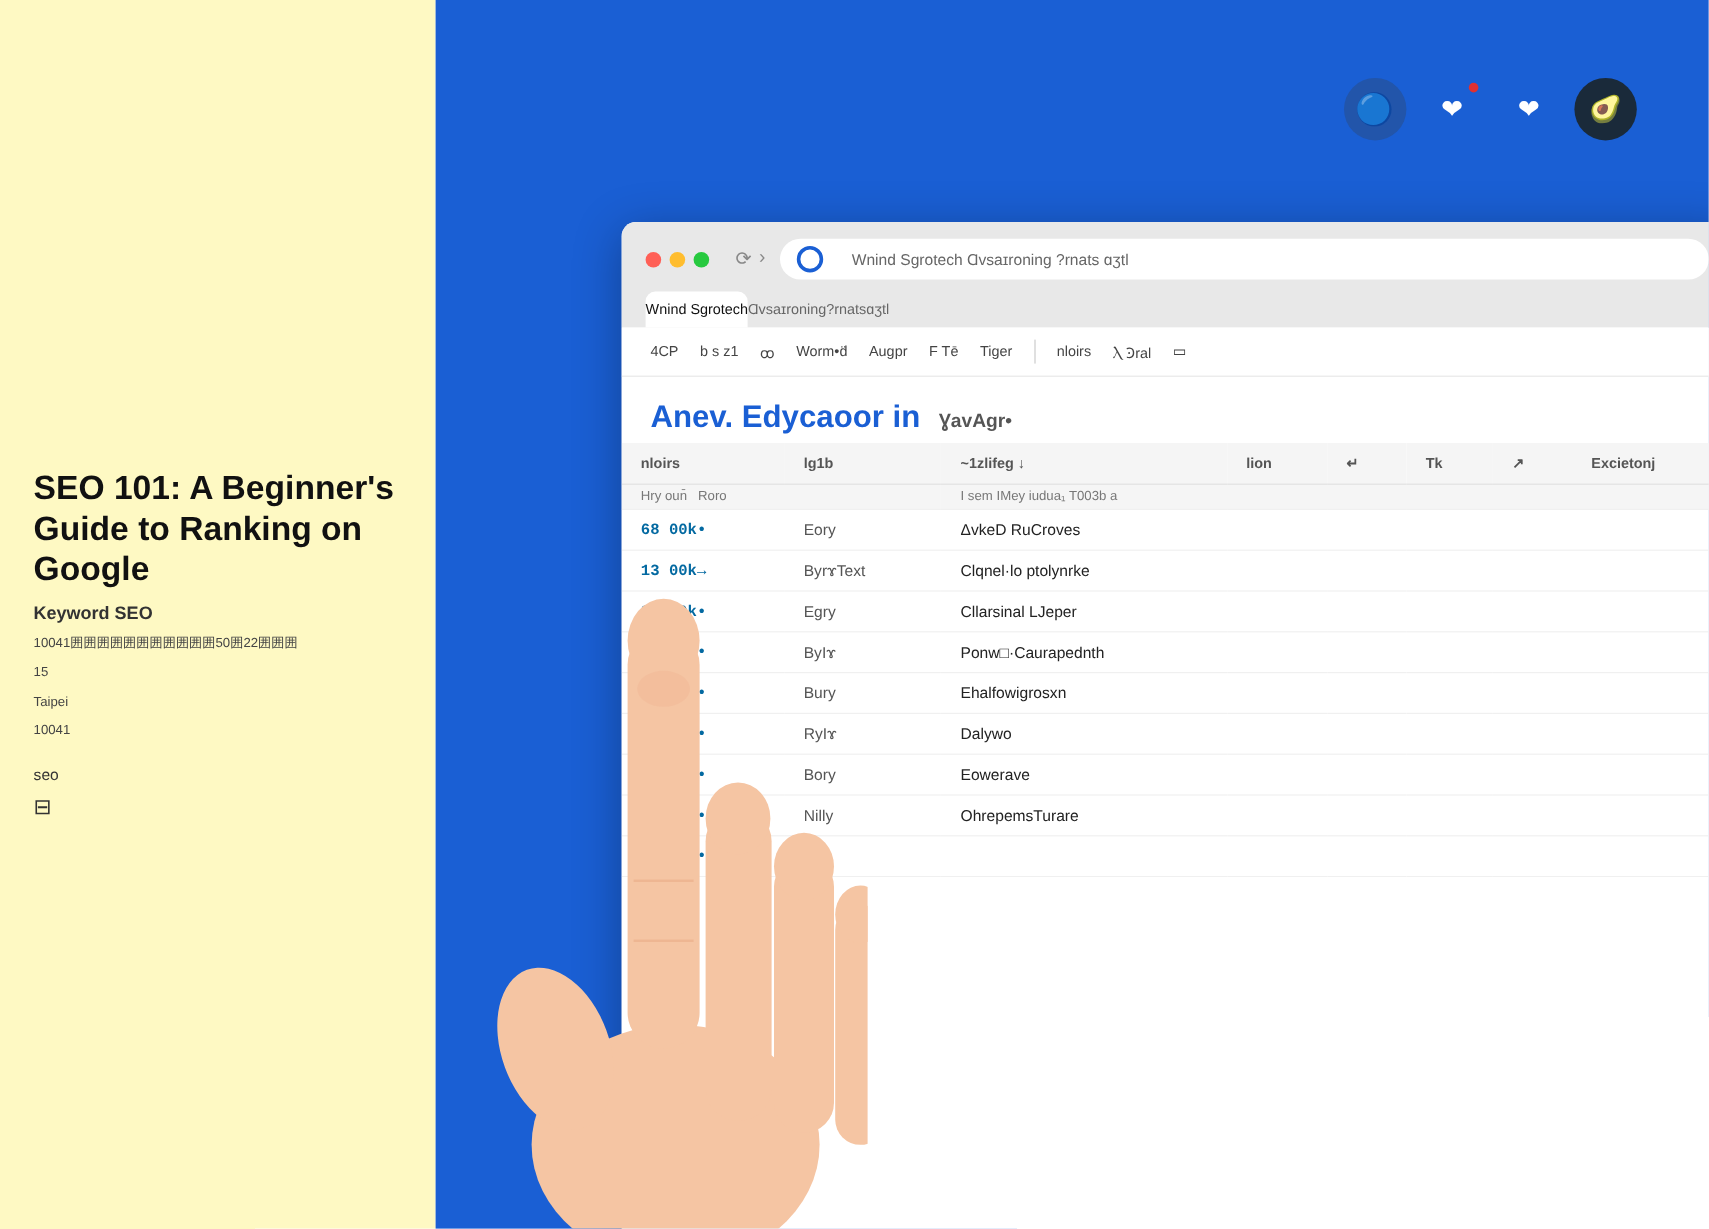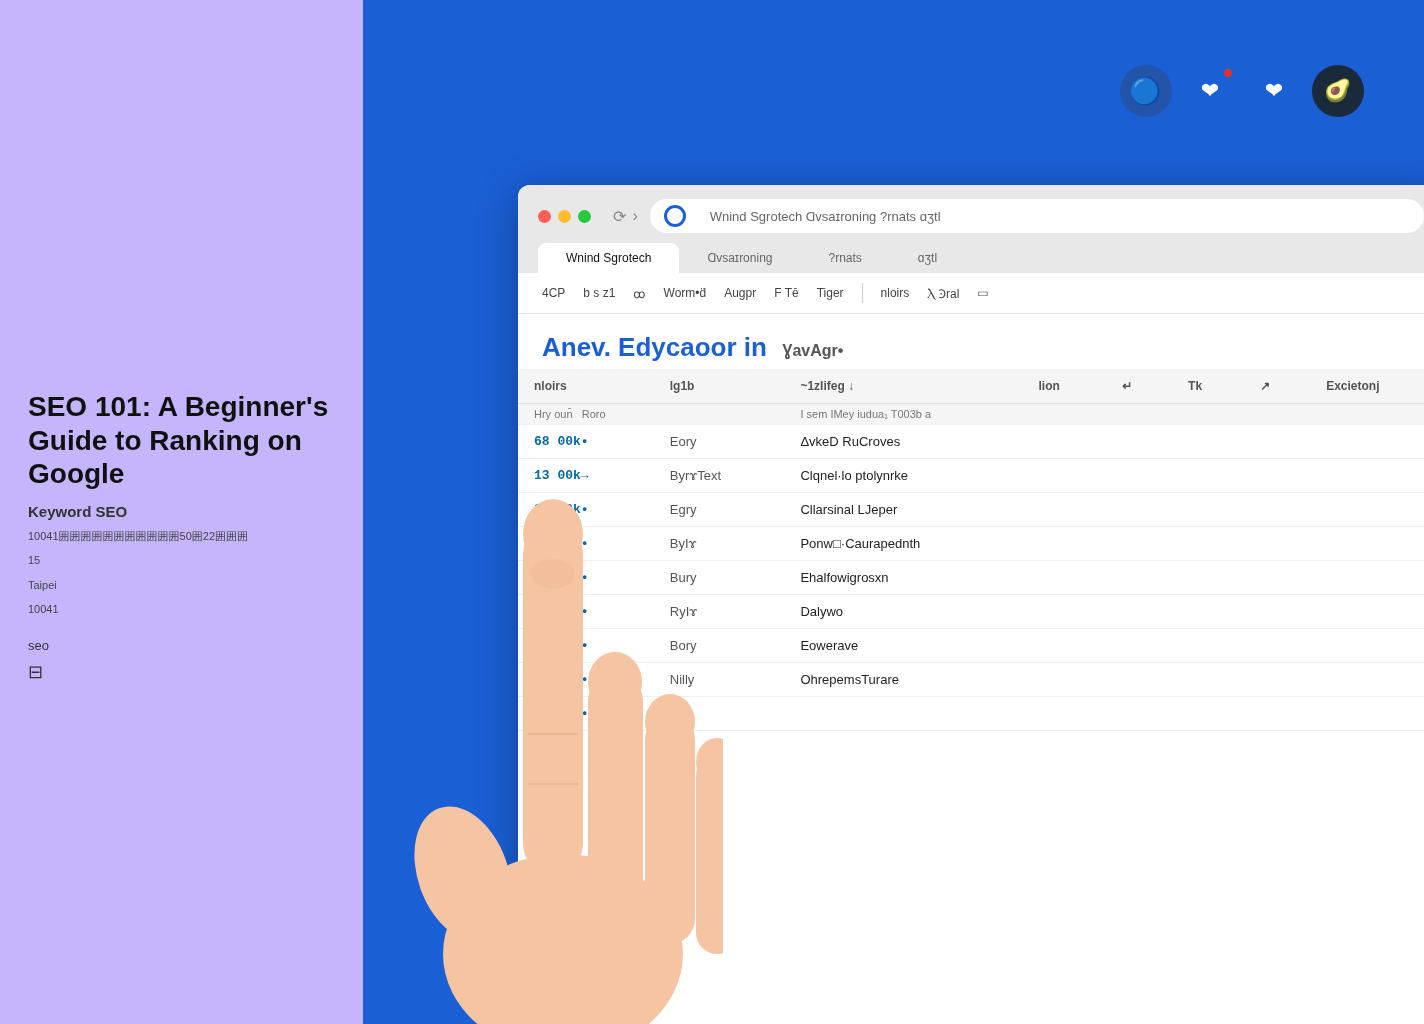--- a/index.html
+++ b/index.html
@@ -8,21 +8,21 @@
       height: 1024px;
       overflow: hidden;
       font-family: -apple-system, BlinkMacSystemFont, 'Segoe UI', sans-serif;
       display: flex;
     }
 
     
     .left-panel {
       width: 363px;
       min-width: 363px;
-      background: #c4b5fd;
+      background: #fef9c3;
       padding: 30px 28px;
       display: flex;
       flex-direction: column;
       gap: 8px;
       position: relative;
     }
 
     .left-panel .title {
       font-size: 28px;
       font-weight: 700;
@@ -149,21 +149,21 @@
     }
 
     .browser-tabs {
       display: flex;
       gap: 0;
       font-size: 12px;
       color: #666;
     }
 
     .browser-tab {
-      padding: 8px 28px;
+      padding: 8px 0;
       background: transparent;
       cursor: pointer;
       white-space: nowrap;
     }
     .browser-tab.active {
       background: #fff;
       border-radius: 8px 8px 0 0;
       color: #111;
       font-weight: 500;
     }

